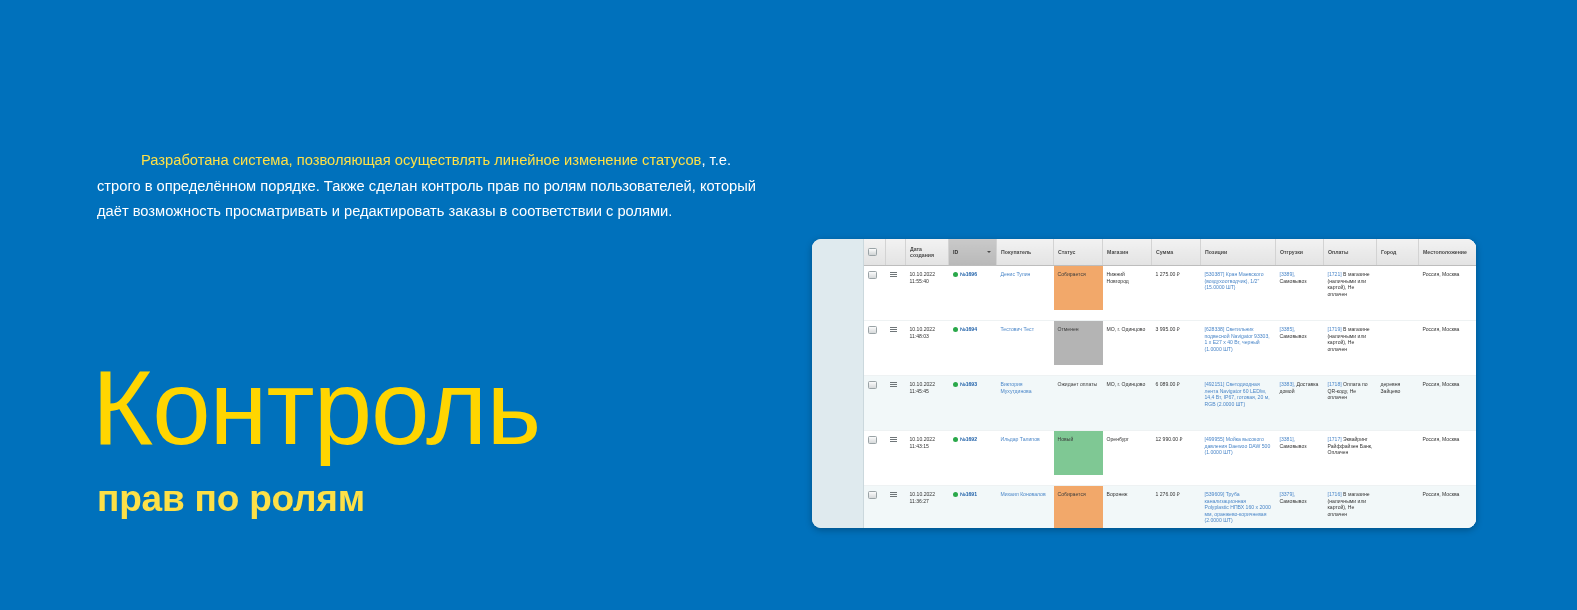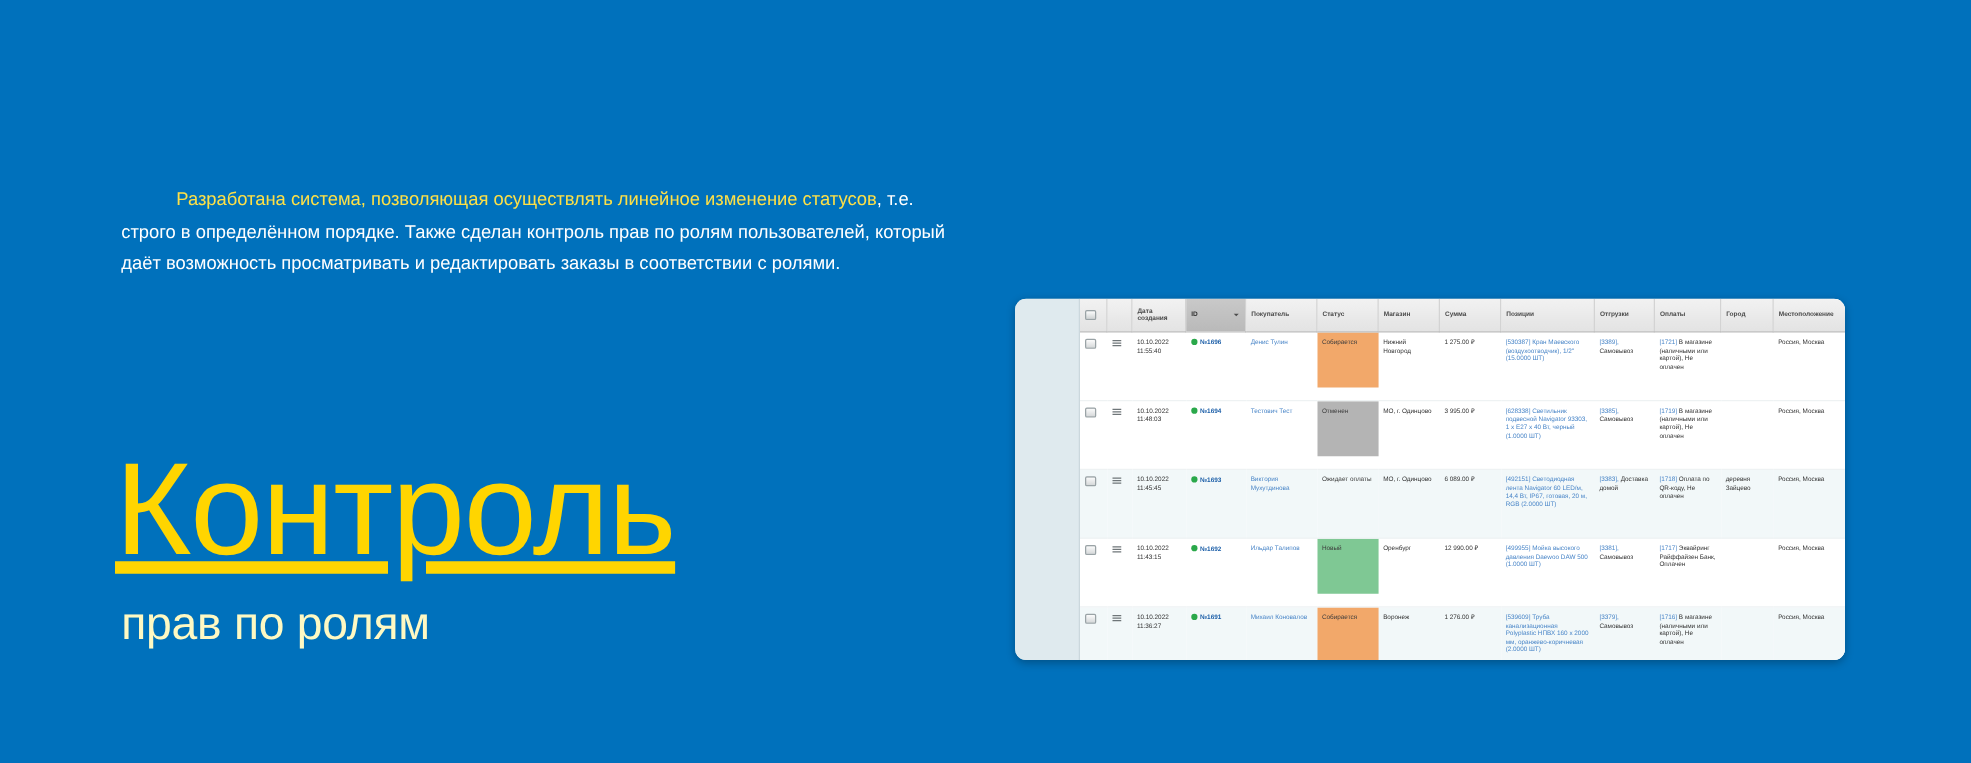--- a/index.html
+++ b/index.html
@@ -52,31 +52,30 @@
 
   .big-title {
     position: absolute;
     top: 355px;
     left: -5px;
     color: #ffd500;
     font-size: 105px;
     line-height: 105px;
     font-weight: normal;
     letter-spacing: -1px;
-    text-decoration: underline;
   }
 
   .sub-title {
     position: absolute;
     top: 477px;
     left: 0;
-    color: #fef9c3;
+    color: #fde047;
     font-size: 37px;
     line-height: 44px;
-    font-weight: normal;
+    font-weight: bold;
     letter-spacing: -0.2px;
     text-align: center;
   }
 
   
   .shot {
     position: absolute;
     left: 812px;
     top: 239px;
     width: 664px;

